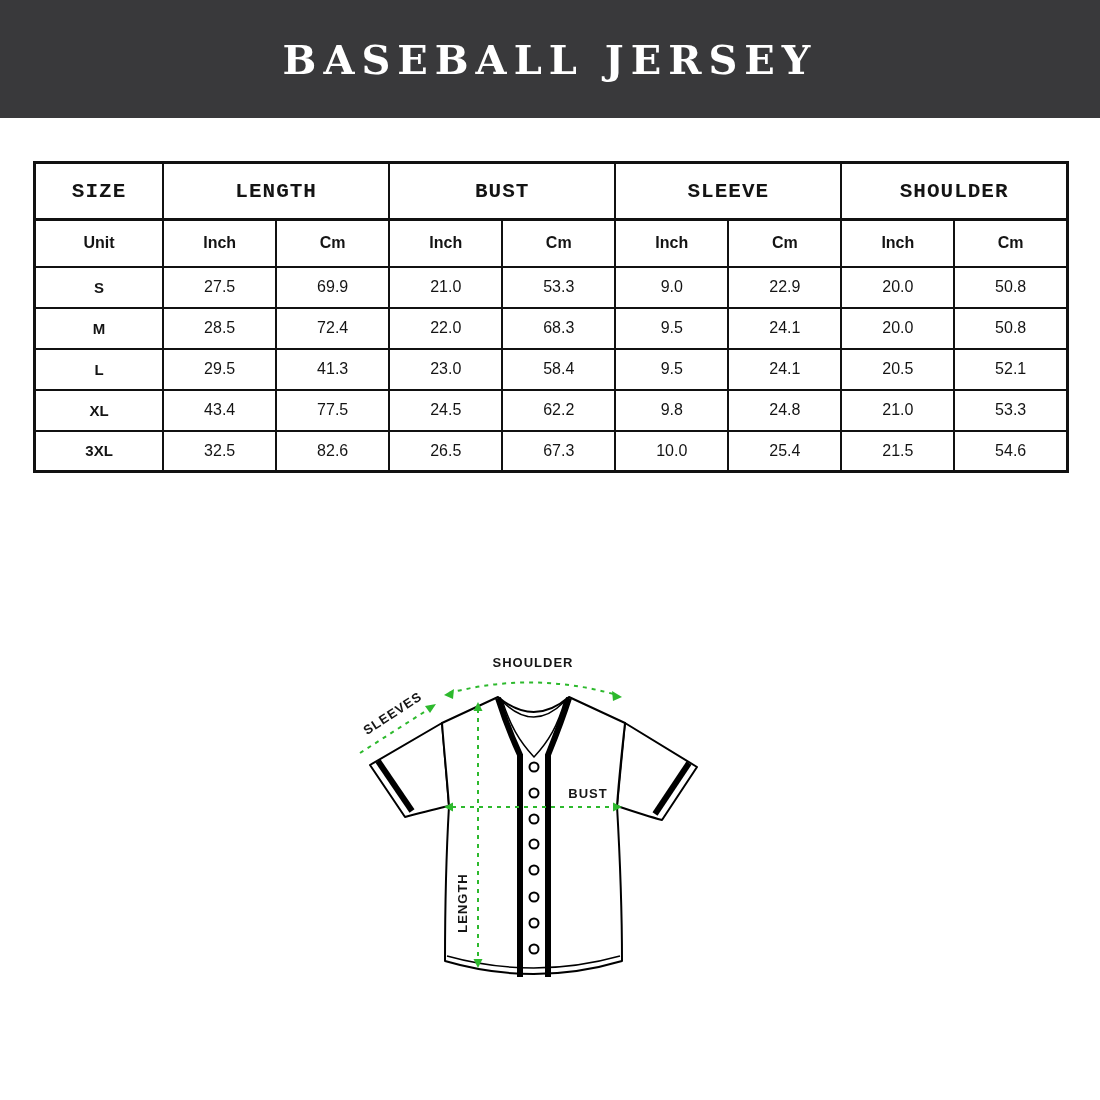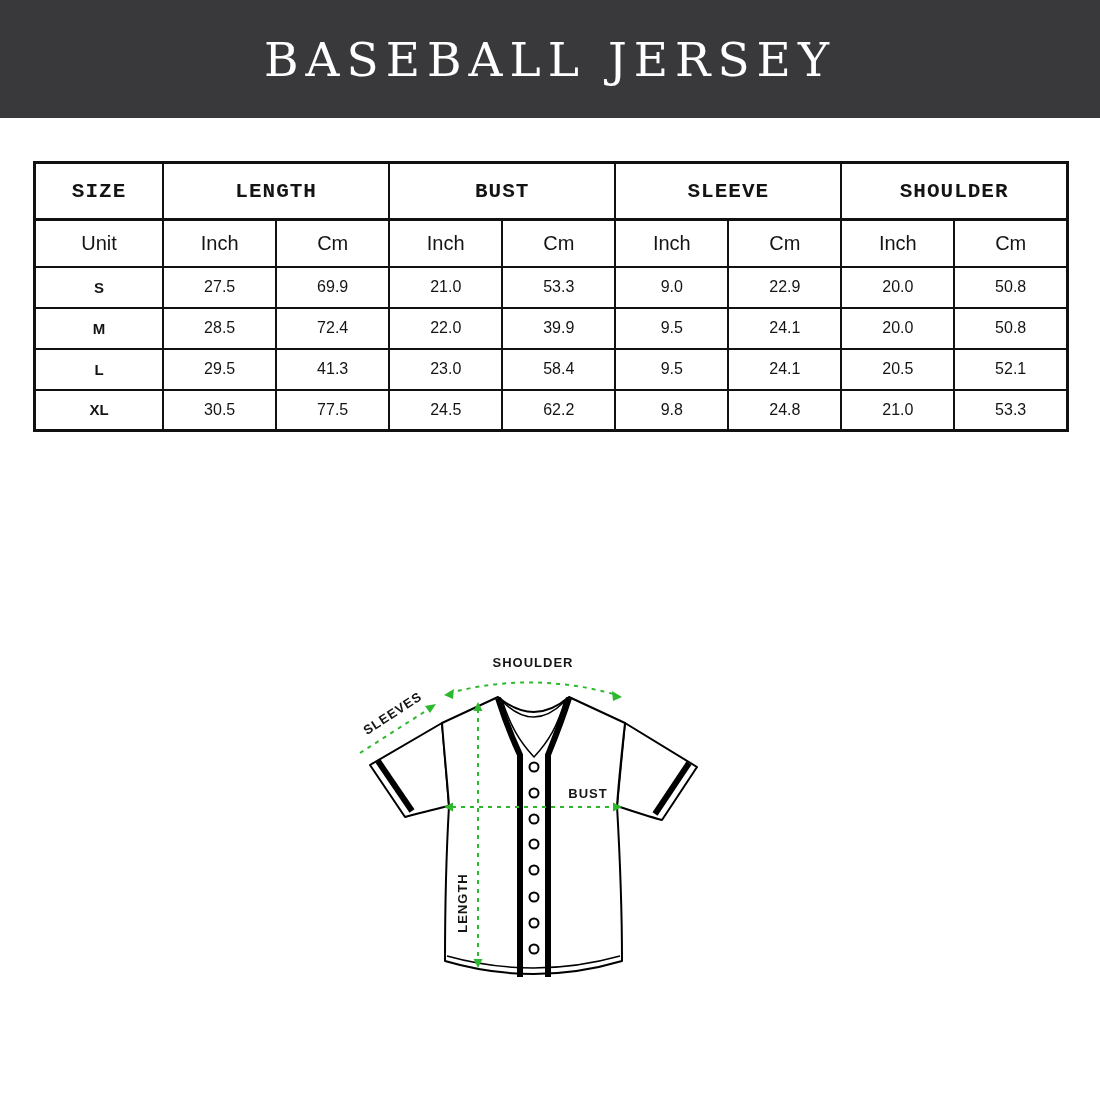--- a/index.html
+++ b/index.html
@@ -5,39 +5,39 @@
   * { margin:0; padding:0; box-sizing:border-box; }
   body { background:#fff; font-family:"Liberation Sans", sans-serif; }
   .page { position:relative; width:1100px; height:1100px; background:#ffffff; overflow:hidden; }
 
   
   .banner {
     position:absolute; left:0; top:0; width:1100px; height:118px;
     background:#39393b; display:flex; align-items:center; justify-content:center;
   }
   .banner h1 {
-    font-family:"DejaVu Serif", serif; font-weight:normal; font-size:47px;
+    font-family:"DejaVu Serif", serif; font-weight:bold; font-size:40px;
     letter-spacing:7px; color:#ffffff; white-space:nowrap;
   }
 
   
   .table-wrap { position:absolute; left:33px; top:161px; width:1036px; }
   table.size-chart { width:100%; border-collapse:collapse; border:3px solid #111; table-layout:fixed; }
   table.size-chart th, table.size-chart td {
     border:2px solid #111; text-align:center; vertical-align:middle;
     color:#141414; padding:0;
   }
   tr.r-head { height:57px; }
   tr.r-unit { height:47px; }
   tr.r-data { height:41px; }
   tr.r-head th {
     font-family:Liberation Mono, monospace; font-weight:bold; font-size:21px; letter-spacing:1px;
     border-bottom-width:3px;
   }
-  tr.r-unit th { font-size:20px; font-weight:normal; }
+  tr.r-unit th { font-size:16px; font-weight:bold; }
   td.size-label { font-weight:bold; font-size:15px; }
   td.val { font-size:16px; font-weight:normal; }
 
   
   .diagram { position:absolute; left:352px; top:645px; width:400px; height:350px; }
   .diagram svg { width:100%; height:100%; display:block; }
   .dim-label { font-family:"Liberation Sans", sans-serif; font-weight:bold; font-size:13px; fill:#161616; letter-spacing:1px; }
 
   
   .footnote {
@@ -95,47 +95,58 @@
         <td class="val">9.0</td>
         <td class="val">22.9</td>
         <td class="val">20.0</td>
         <td class="val">50.8</td>
       </tr>
       <tr class="r-data">
         <td class="size-label">M</td>
         <td class="val">28.5</td>
         <td class="val">72.4</td>
         <td class="val">22.0</td>
-        <td class="val">39.9</td>
+        <td class="val">68.3</td>
         <td class="val">9.5</td>
         <td class="val">24.1</td>
         <td class="val">20.0</td>
         <td class="val">50.8</td>
       </tr>
       <tr class="r-data">
         <td class="size-label">L</td>
         <td class="val">29.5</td>
         <td class="val">41.3</td>
         <td class="val">23.0</td>
         <td class="val">58.4</td>
         <td class="val">9.5</td>
         <td class="val">24.1</td>
         <td class="val">20.5</td>
         <td class="val">52.1</td>
       </tr>
       <tr class="r-data">
         <td class="size-label">XL</td>
-        <td class="val">30.5</td>
+        <td class="val">43.4</td>
         <td class="val">77.5</td>
         <td class="val">24.5</td>
         <td class="val">62.2</td>
         <td class="val">9.8</td>
         <td class="val">24.8</td>
         <td class="val">21.0</td>
         <td class="val">53.3</td>
+      </tr>
+      <tr class="r-data">
+        <td class="size-label">3XL</td>
+        <td class="val">32.5</td>
+        <td class="val">82.6</td>
+        <td class="val">26.5</td>
+        <td class="val">67.3</td>
+        <td class="val">10.0</td>
+        <td class="val">25.4</td>
+        <td class="val">21.5</td>
+        <td class="val">54.6</td>
       </tr>
     </tbody>
       </table>
   </div>
 
   <div class="diagram">
     <svg viewBox="0 0 400 350" xmlns="http://www.w3.org/2000/svg">
 
       <g>
         <path d="M90,78 L18,120 L53,172 C68,168 83,164 97,161 Z" fill="#fff" stroke="#000" stroke-width="2" stroke-linejoin="round"></path>

